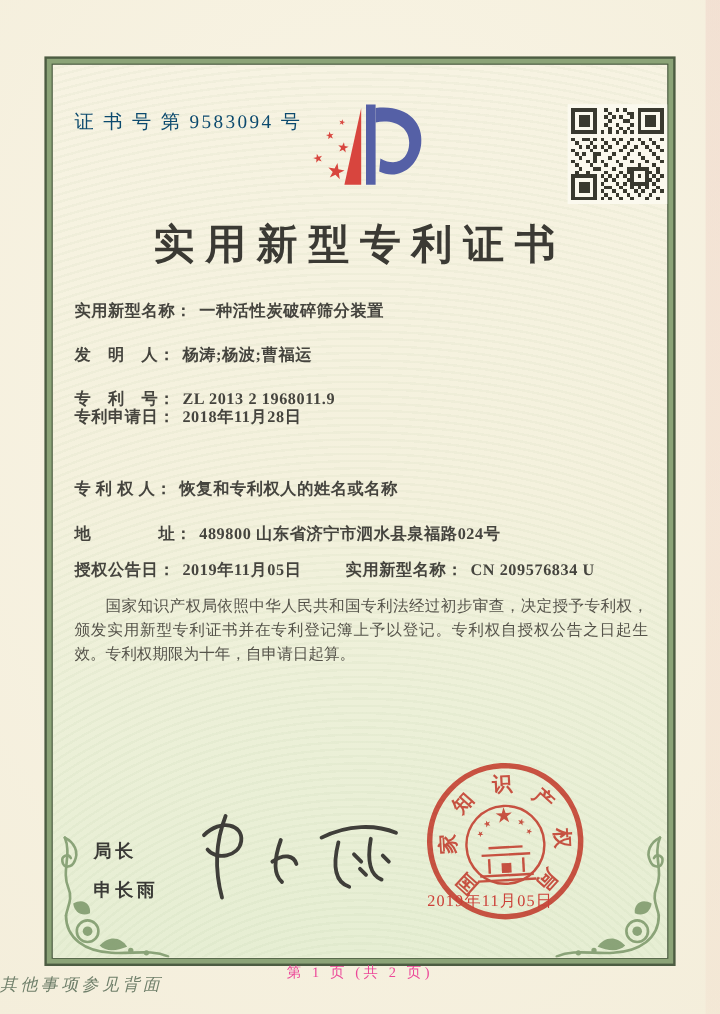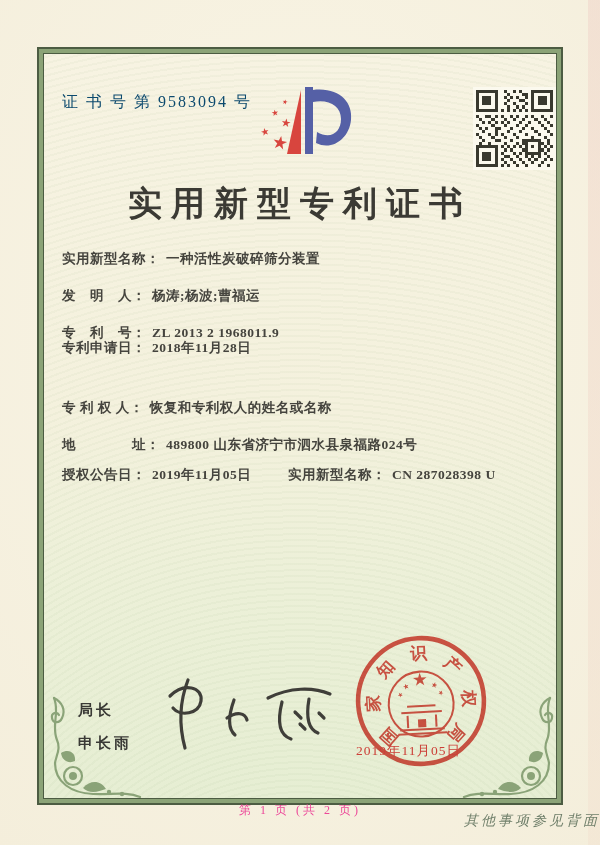--- a/index.html
+++ b/index.html
@@ -27,21 +27,21 @@
   .row .pair-b{position:absolute;left:226px;top:0;white-space:nowrap;}
   .paras{position:absolute;left:62px;top:495px;width:478px;}
   .paras p{margin:0 0 3px 0;font-size:13px;line-height:20px;color:#55534a;text-indent:2em;text-align:justify;}
   .director{position:absolute;left:78px;top:693px;font-family:"Liberation Sans",sans-serif;
     font-weight:700;font-size:15px;letter-spacing:3px;color:#3a3a36;line-height:33px;}
   .signature{position:absolute;left:150px;top:668px;}
   .seal{position:absolute;left:350px;top:630px;opacity:.93;mix-blend-mode:multiply;transform:rotate(-3deg);}
   .seal-date{position:absolute;left:356px;top:742px;font-size:13.5px;color:#cc4038;letter-spacing:1px;}
   .page-info{position:absolute;left:0;right:0;top:802px;text-align:center;
     font-size:12px;letter-spacing:3px;color:#ec4899;}
-  .back-note{position:absolute;left:0;right:0;top:812px;text-align:right;
+  .back-note{position:absolute;left:0;right:0;top:812px;text-align:left;
     font-size:14px;font-style:italic;letter-spacing:3px;color:#6f7f6a;}
   .orn{position:absolute;opacity:.85;}
   .orn.left{left:47px;top:696px;}
   .orn.right{left:462px;top:696px;transform:scaleX(-1);}
 </style>
 </head>
 <body>
 
 <div class="edge-tint"></div>
 <div class="frame"></div>
@@ -101,25 +101,26 @@
 </div>
 <div class="row" style="top:399px">
   <span class="lab">专 利 权 人：</span><span>恢复和专利权人的姓名或名称</span>
 </div>
 <div class="row" style="top:436px">
   <span class="lab">地　　　　址：</span><span>489800 山东省济宁市泗水县泉福路024号</span>
 </div>
 <div class="row" style="top:466px">
   <span class="lab">授权公告日：</span><span>2019年11月05日</span>
   <span class="pair-b">
-    <span class="lab">实用新型名称：</span><span>CN 287028398 U</span>
+    <span class="lab">实用新型名称：</span><span>CN 209576834 U</span>
   </span>
 </div>
 
 <div class="paras">
+  <p>国家知识产权局依照中华人民共和国专利法经过初步审查，决定授予专利权，颁发实用新型专利证书并在专利登记簿上予以登记。专利权自授权公告之日起生效。专利权期限为十年，自申请日起算。</p>
 </div>
 
 <div class="director">
   <div>局长</div>
   <div>申长雨</div>
 </div>
 
 <svg class="signature" width="210" height="95" viewBox="0 0 210 95">
   <g fill="none" stroke="#3f3e39" stroke-width="3.2" stroke-linecap="round">
     <path d="M38,12 C31,30 28,54 35,80"></path>

